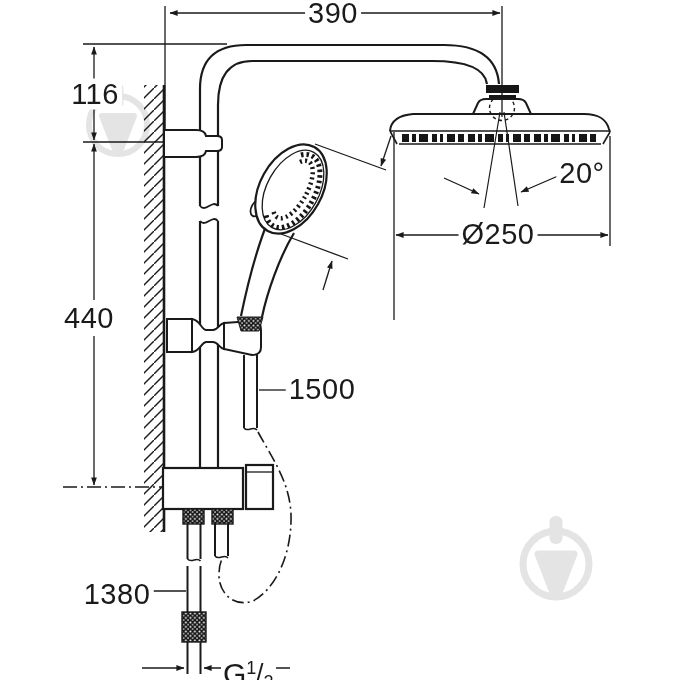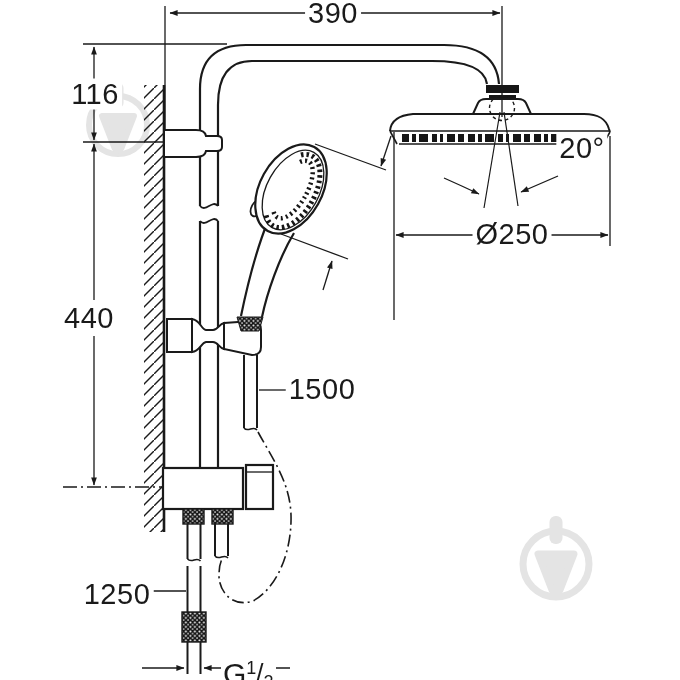--- a/index.html
+++ b/index.html
@@ -165,20 +165,20 @@
     <line x1="153" y1="591" x2="186" y2="591"></line>
 
     <line x1="142" y1="668" x2="184" y2="668" marker-end="url(#arr)"></line>
     <line x1="290" y1="668" x2="204" y2="668" marker-end="url(#arr)"></line>
   </g>
 </svg>
 
 <div class="label" style="left:333px;top:13px;">390</div>
 <div class="label" style="left:95px;top:94px;">116</div>
 <div class="label" style="left:89px;top:318px;">440</div>
-<div class="label" style="left:498px;top:234px;margin-left:14px;">Ø250</div>
-<div class="label" style="left:582px;top:148px;">20°</div>
+<div class="label" style="left:498px;top:234px;">Ø250</div>
+<div class="label" style="left:582px;top:173px;">20°</div>
 <div class="label" style="left:322px;top:389px;text-align:center;">1500</div>
-<div class="label" style="left:117px;top:594px;">1250</div>
+<div class="label" style="left:117px;top:594px;">1380</div>
 
 <div class="thread" style="left:221px;top:636px;margin-top:23px;"><span>G</span><span class="sup">1</span><span class="sl">/</span><span class="sub">2</span></div>
 
 </div>
 
 </body></html>

